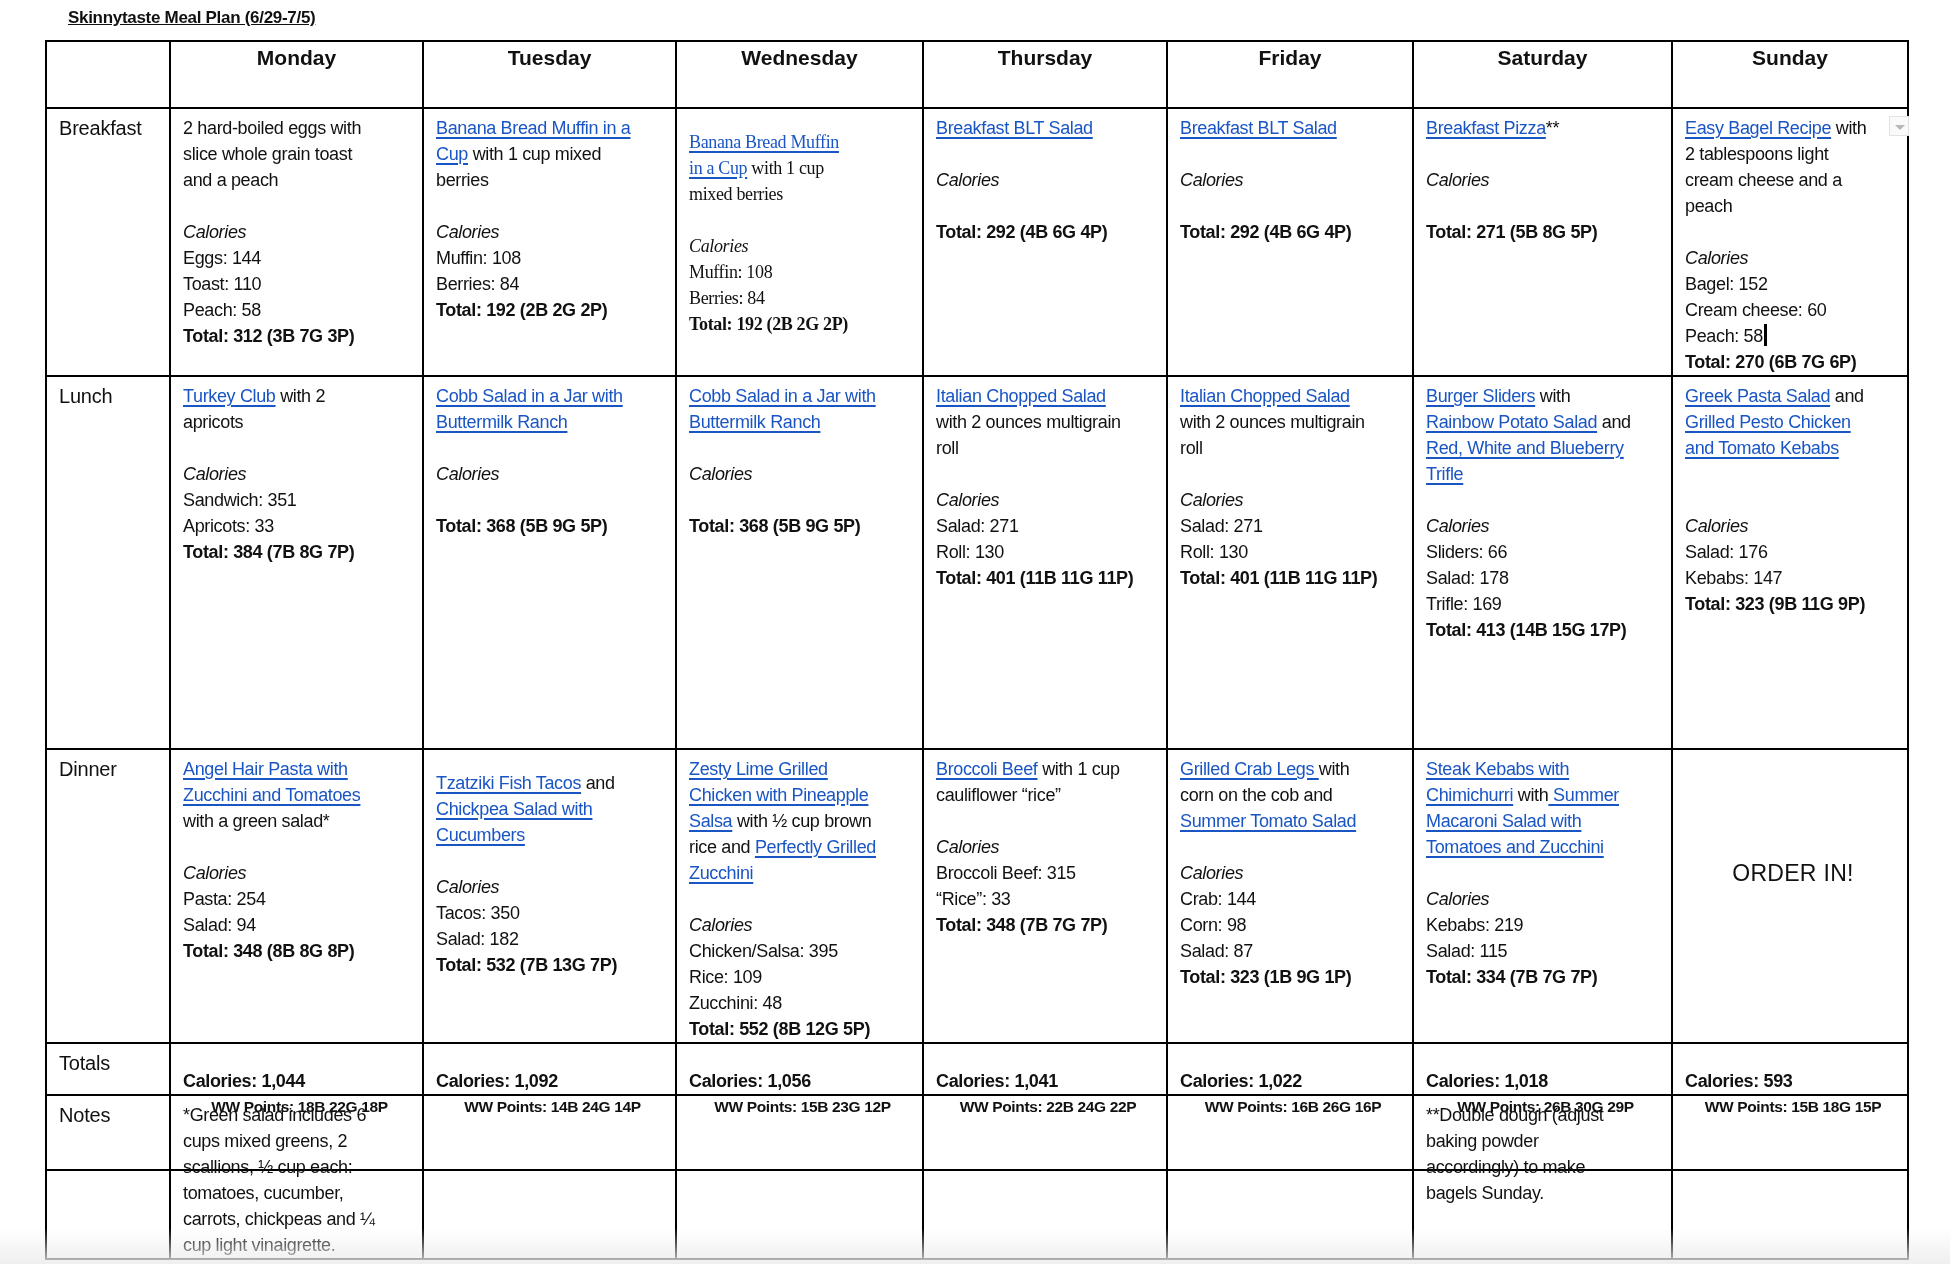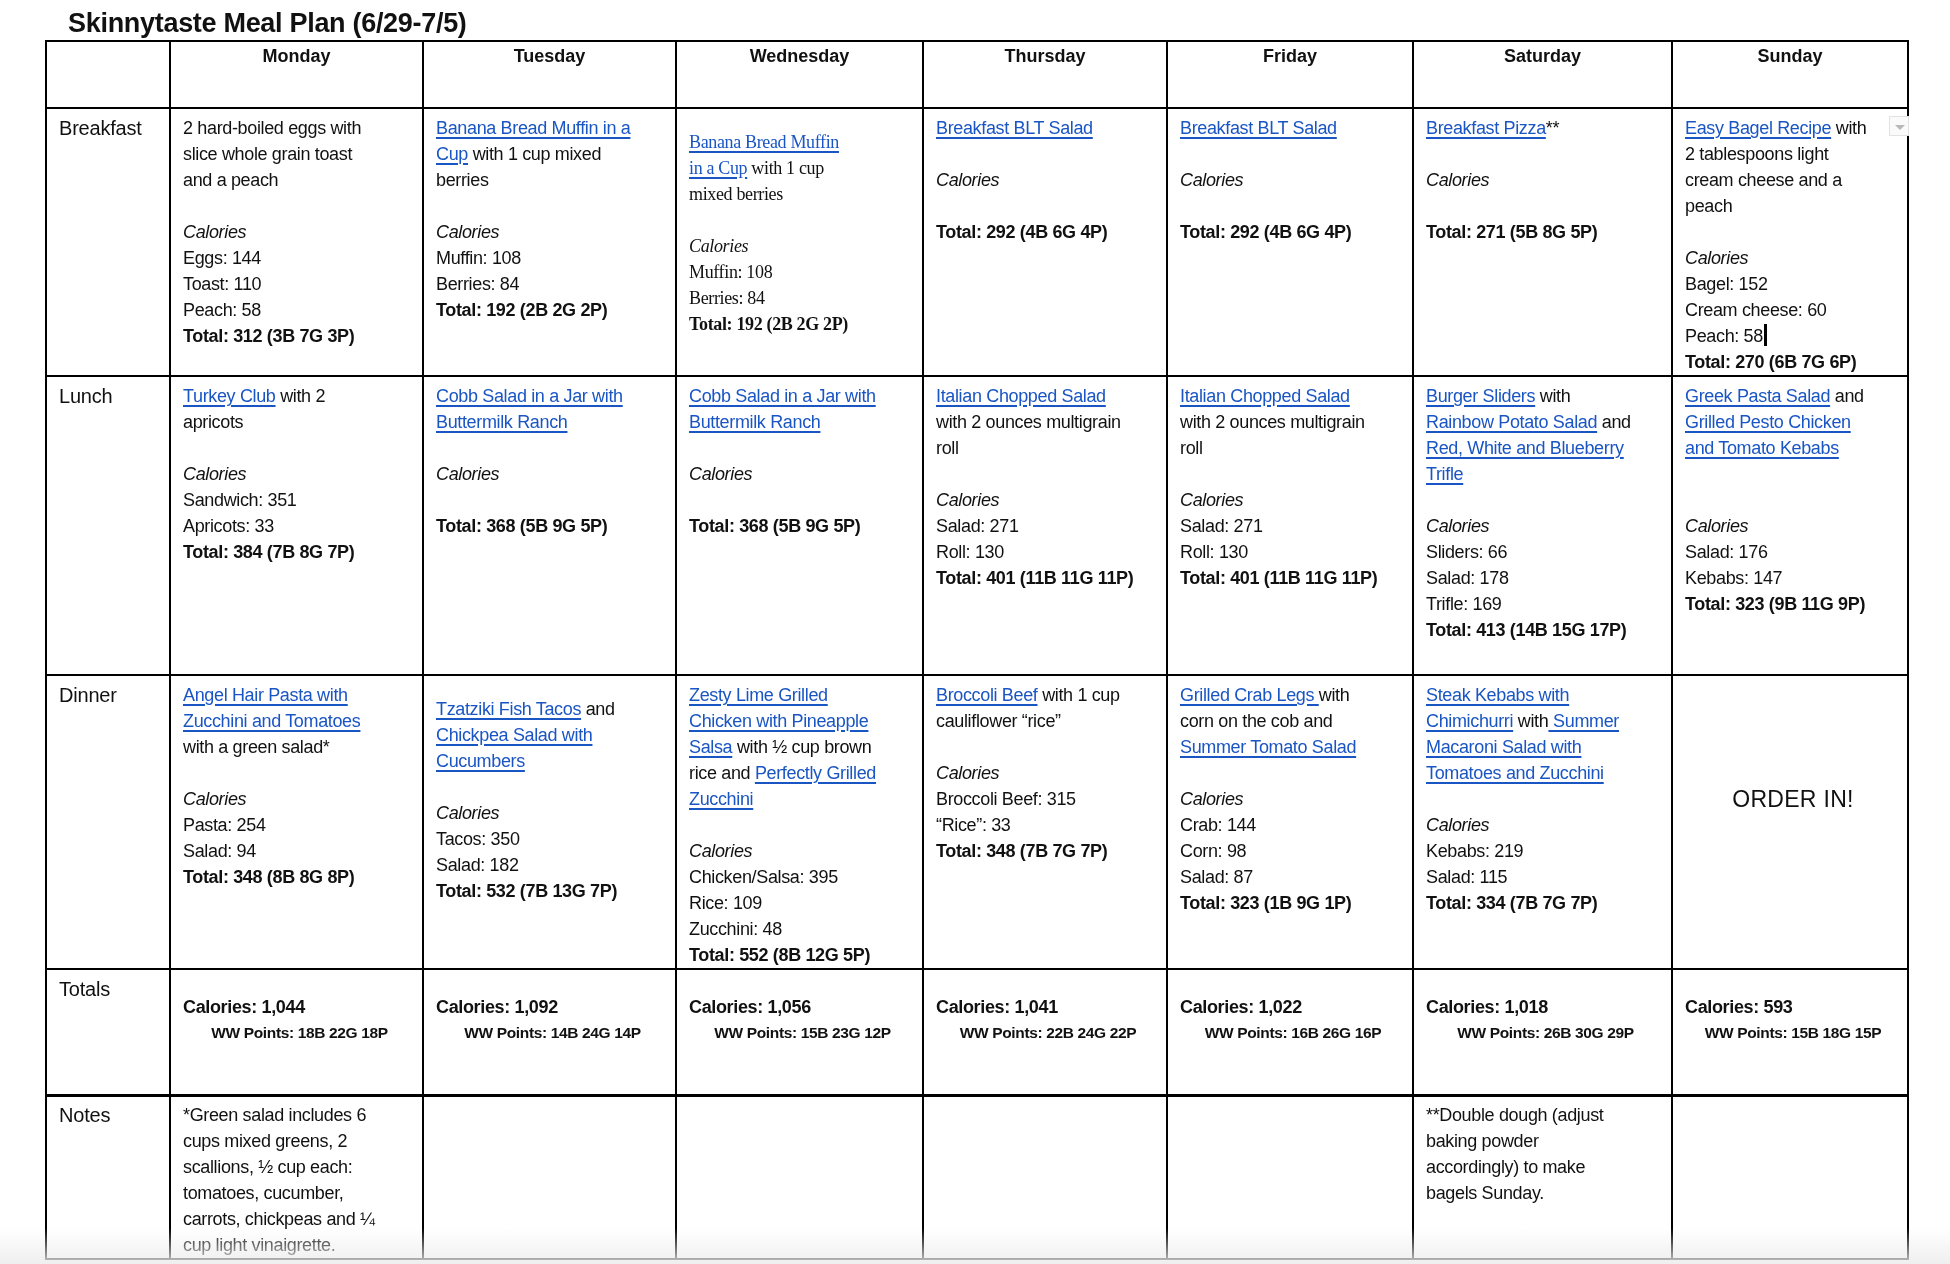--- a/index.html
+++ b/index.html
@@ -1,23 +1,23 @@
 <!DOCTYPE html>
 <html><head>
 <meta charset="utf-8">
 <style>
   html,body{margin:0;padding:0;}
   body{width:1950px;height:1264px;position:relative;background:#ffffff;overflow:hidden;
        font-family:"Liberation Sans","DejaVu Sans",sans-serif;color:#111;}
-  .title{position:absolute;left:68px;top:8px;font-size:27px;font-weight:bold;letter-spacing:-0.3px;}
+  .title{position:absolute;left:68px;top:8px;font-size:17px;font-weight:bold;letter-spacing:-0.3px;text-decoration:underline;}
   table.grid{position:absolute;border-collapse:collapse;table-layout:fixed;}
   table.grid td{border:2.5px solid #000;vertical-align:top;padding:0;}
   #main{left:45px;top:40px;width:1862px;}
   #notes{left:45px;top:1094px;width:1862px;}
-  .hdr{font-weight:bold;font-size:18px;text-align:center;padding-top:4px !important;}
+  .hdr{font-weight:bold;font-size:21px;text-align:center;padding-top:4px !important;}
   .rowlbl{font-weight:normal;font-size:20px;padding:8px 0 0 12px !important;letter-spacing:-0.2px;}
   .cell{padding:6px 6px 0 12px !important;font-size:18px;line-height:26px;letter-spacing:-0.35px;}
   .ln{white-space:nowrap;min-height:26px;}
   .lk{color:#1a55c4;text-decoration:underline;text-decoration-thickness:1.5px;text-underline-offset:3px;cursor:pointer;}
   .b{font-weight:bold;}
   .i{font-style:italic;}
   .tot .ln.small{font-size:15.5px;text-align:center;}
   .order{font-weight:normal;font-size:23px;text-align:center;padding-top:104px;letter-spacing:0.3px;}
   .dd{position:absolute;left:1889px;top:116px;width:20px;height:20px;border:1px solid #e2e2e2;background:#fafafa;box-sizing:border-box;}
   .dd::after{content:"";position:absolute;left:5px;top:8px;border-left:5px solid transparent;border-right:5px solid transparent;border-top:5px solid #b8b8b8;}
@@ -112,21 +112,21 @@
           <div class="ln"><span>cream cheese and a</span></div>
           <div class="ln"><span>peach</span></div>
           <div class="ln"></div>
           <div class="ln"><span class="i">Calories</span></div>
           <div class="ln"><span>Bagel: 152</span></div>
           <div class="ln"><span>Cream cheese: 60</span></div>
           <div class="ln"><span>Peach: 58</span><span class="caret"></span></div>
           <div class="ln"><span class="b">Total: 270 (6B 7G 6P)</span></div>
         </td>
       </tr>
-  <tr style="height:299px">
+  <tr style="height:373px">
     <td class="rowlbl">Lunch</td>
   <td class="cell">
           <div class="ln"><span class="lk">Turkey Club</span><span> with 2</span></div>
           <div class="ln"><span>apricots</span></div>
           <div class="ln"></div>
           <div class="ln"><span class="i">Calories</span></div>
           <div class="ln"><span>Sandwich: 351</span></div>
           <div class="ln"><span>Apricots: 33</span></div>
           <div class="ln"><span class="b">Total: 384 (7B 8G 7P)</span></div>
         </td>

